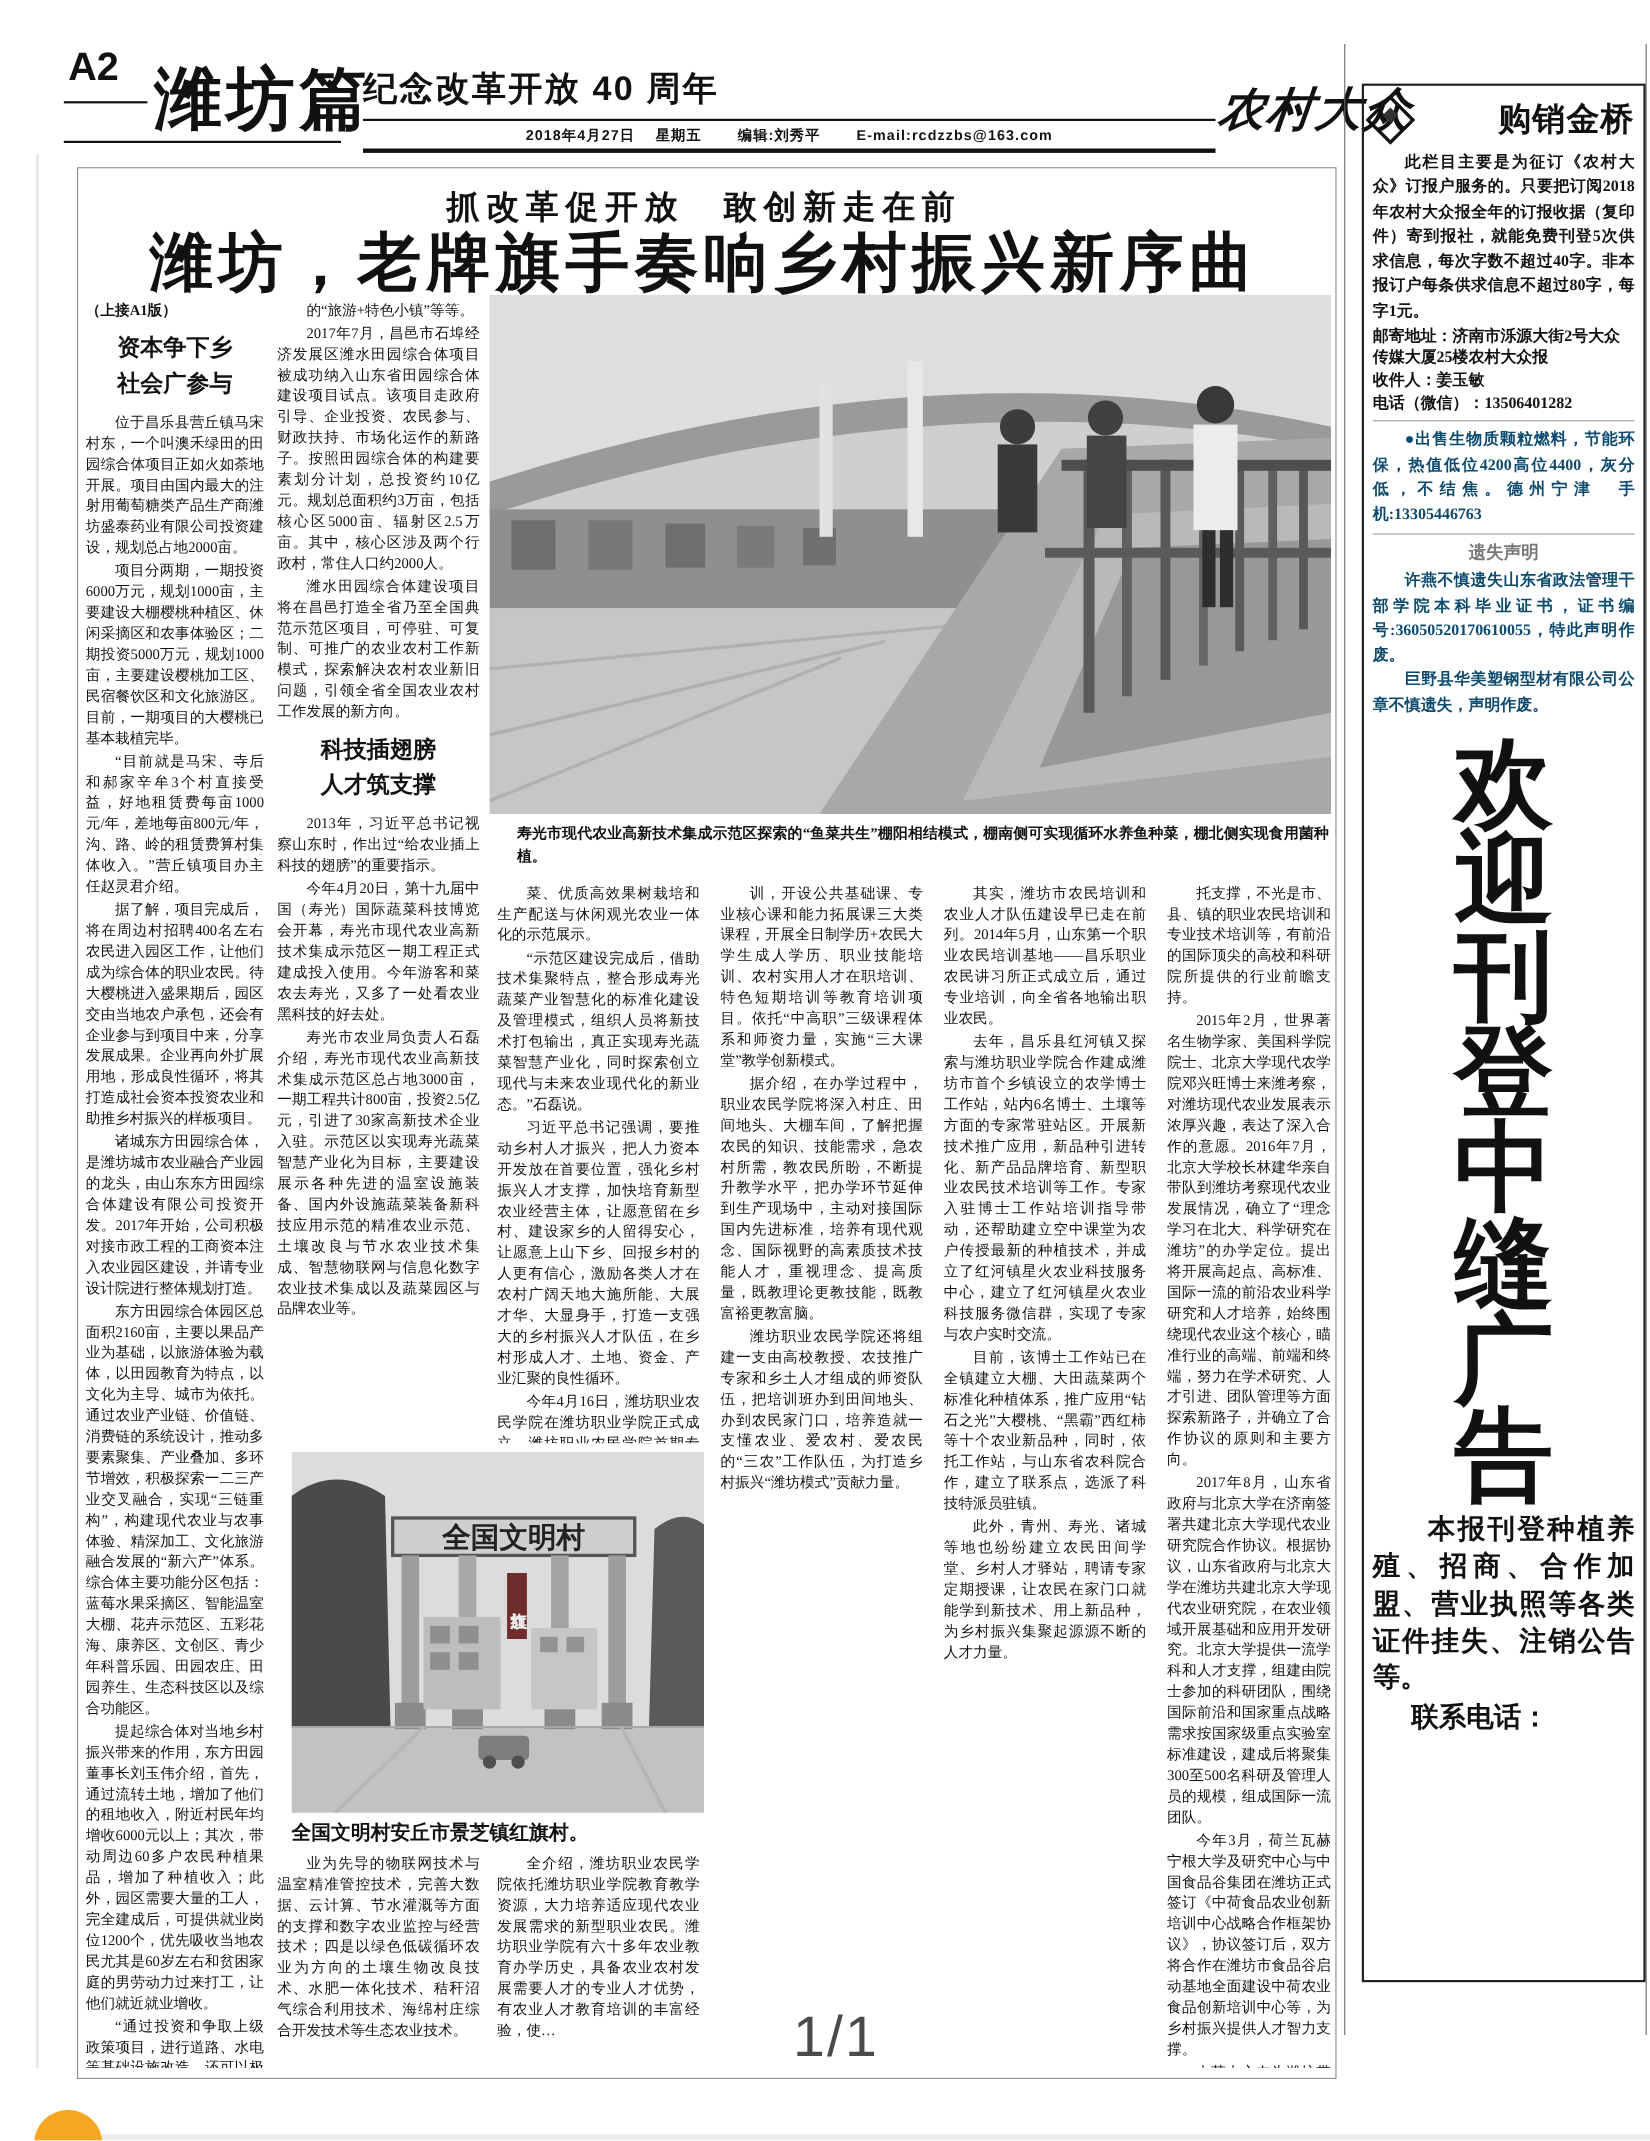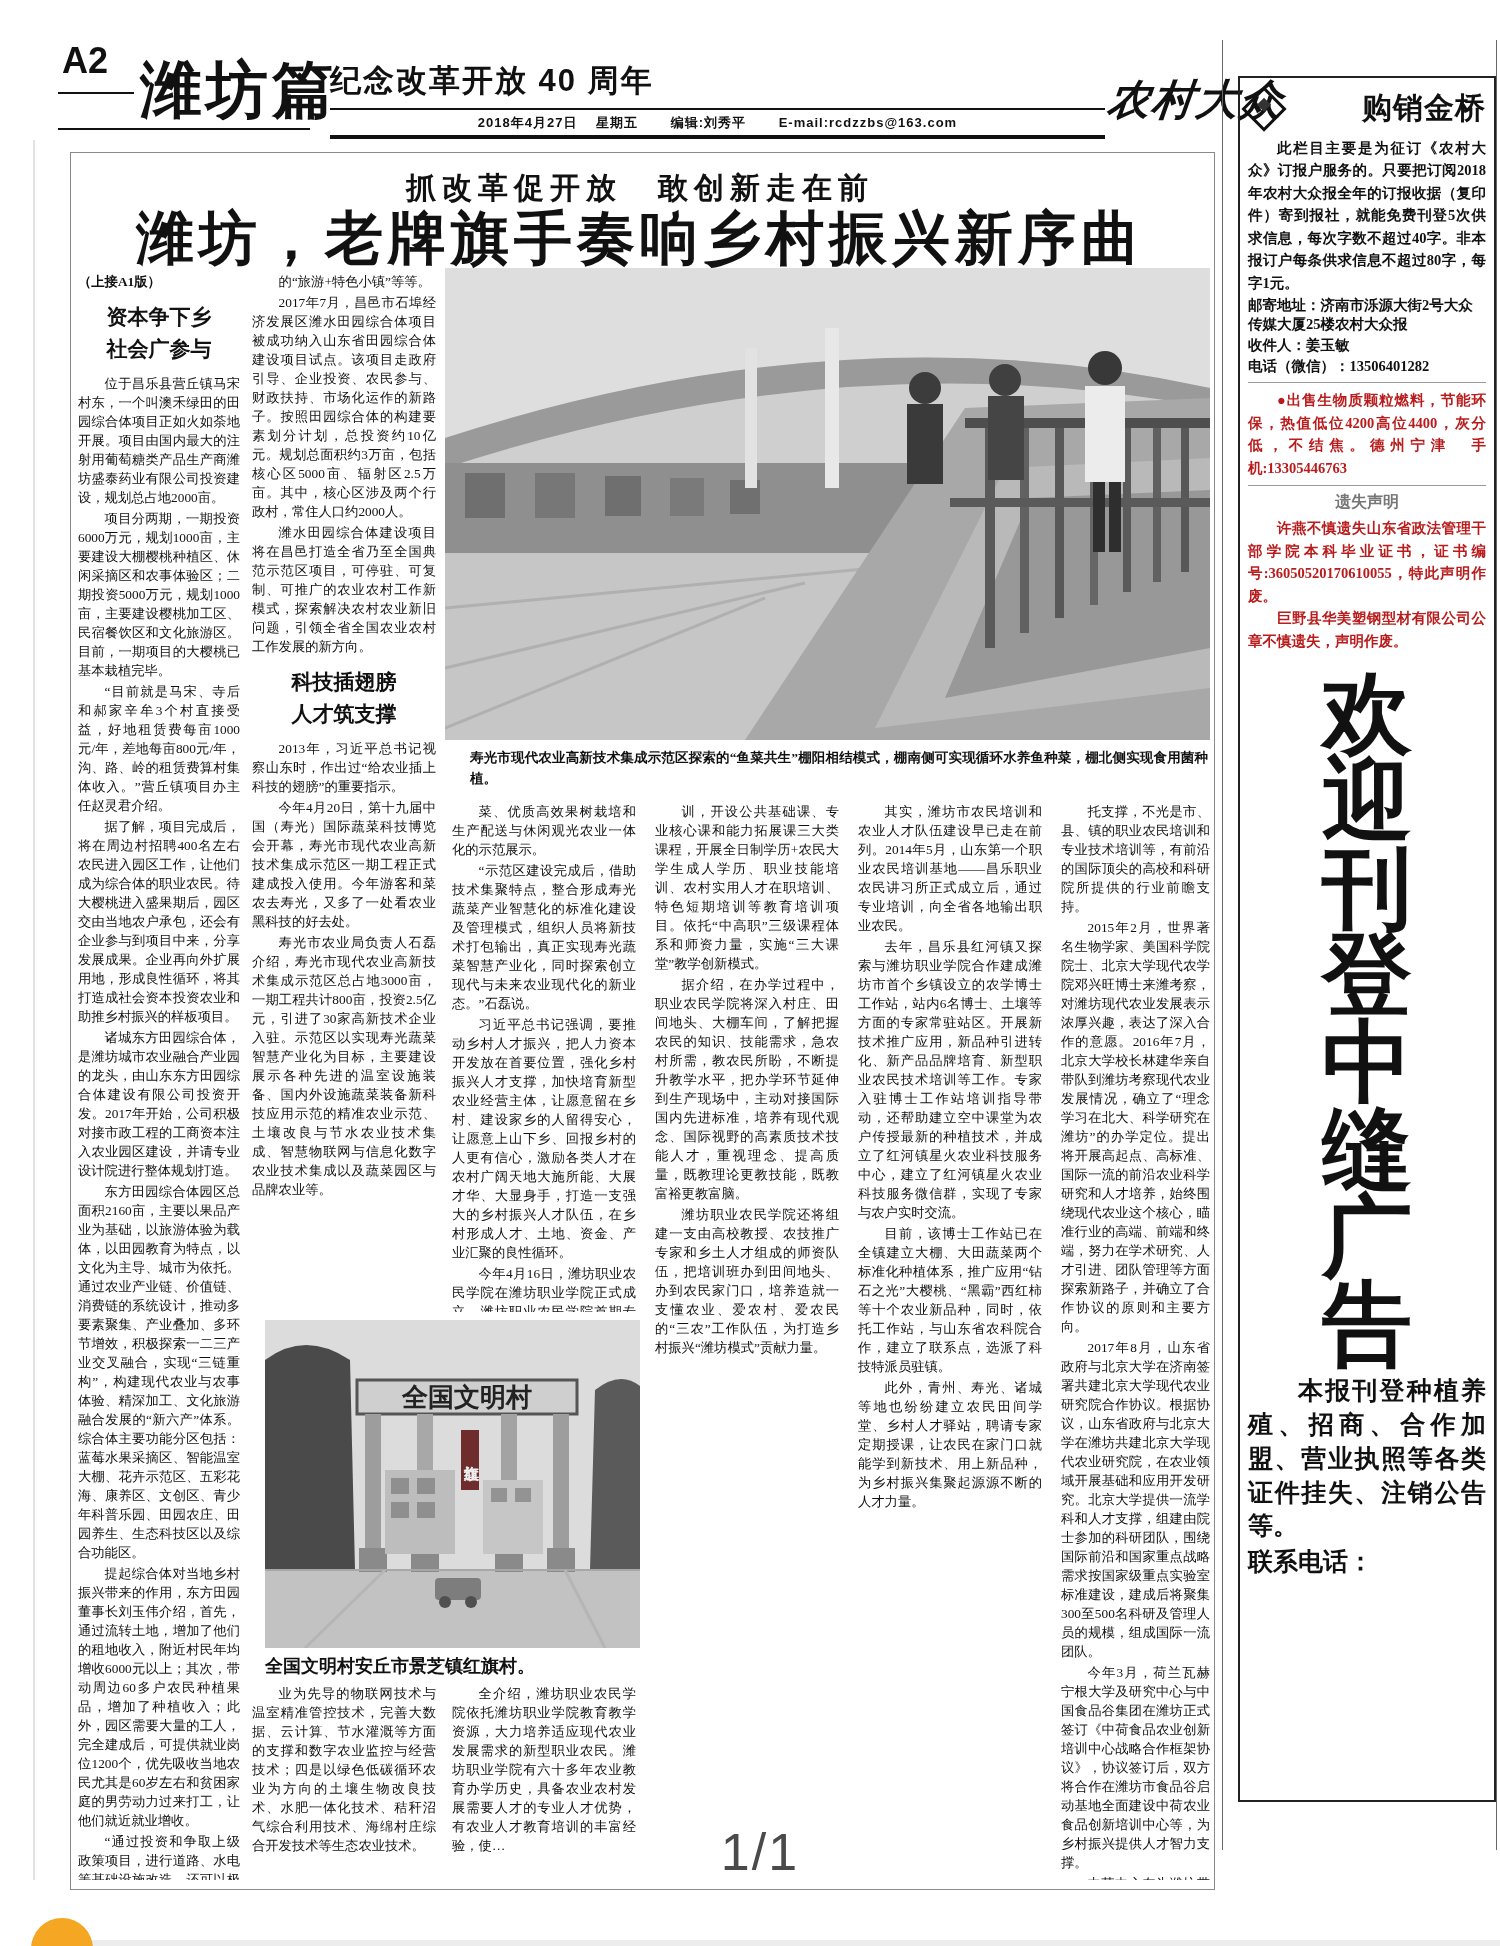--- a/index.html
+++ b/index.html
@@ -27,21 +27,21 @@
   .cap2{font-size:18px;font-weight:700;}
   
   .vline{width:0;border-left:1px solid #666;}
   .gbox{border:2px solid #222;padding:6px 8px;overflow:hidden;}
   .gtitle{font-size:30px;font-weight:900;letter-spacing:1px;}
   .gdiamond{display:inline-block;width:26px;height:26px;transform:rotate(45deg);border:3px solid #111;position:relative;margin-right:8px;}
   .gdiamond i{position:absolute;left:5px;top:5px;width:10px;height:10px;background:#333;}
   .gtext{font-size:14.5px;font-weight:700;line-height:1.55;text-align:justify;}
   .gtext p{margin:0;text-indent:2em;}
   .gline{margin:2px 0;font-size:14.5px;font-weight:700;}
-  .gfade{color:#b91c1c;}
+  .gfade{color:#0c4a6e;}
   .gsep{border-top:1px solid #999;margin:6px 0;}
   .gnotice-title{text-align:center;font-weight:900;font-size:16px;color:#777;margin:4px 0;}
   .vchar{display:block;font-size:90px;font-weight:900;line-height:0.97;text-align:center;font-family:"Liberation Sans","DejaVu Sans",sans-serif;}
   .adtext{font-size:25px;font-weight:900;line-height:1.35;text-align:justify;margin-top:6px;}
   .adtext p{margin:0;text-indent:2em;}
   
   .indicator{font-size:52px;color:#4a4a4a;letter-spacing:2px;}
   .bottombar{background:#ededed;height:6px;}
   .fab{width:62px;height:62px;border-radius:50%;background:#F5A623;}
   .scanedge{width:0;border-left:2px solid #e3e3e3;}
@@ -245,20 +245,20 @@
       <span class="vchar">刊</span>
       <span class="vchar">登</span>
       <span class="vchar">中</span>
       <span class="vchar">缝</span>
       <span class="vchar">广</span>
       <span class="vchar">告</span>
     </div>
     <div class="adtext">
       <p>本报刊登种植养殖、招商、合作加盟、营业执照等各类证件挂失、注销公告等。</p>
     </div>
-    <div class="adtext" style="margin-top:2px;">联系电话：</div>
+    <div class="adtext" style="margin-top:2px;margin-left:35px;">联系电话：</div>
   </div>
 
   <div class="abs indicator sans" style="left:700px;top:1822px;width:120px;text-align:center;">1/1</div>
   <div class="abs bottombar" style="left:85px;top:1940px;width:1415px;"></div>
   <div class="abs fab" style="left:31px;top:1918px;"></div>
 
 </div>
 
 </body></html>

